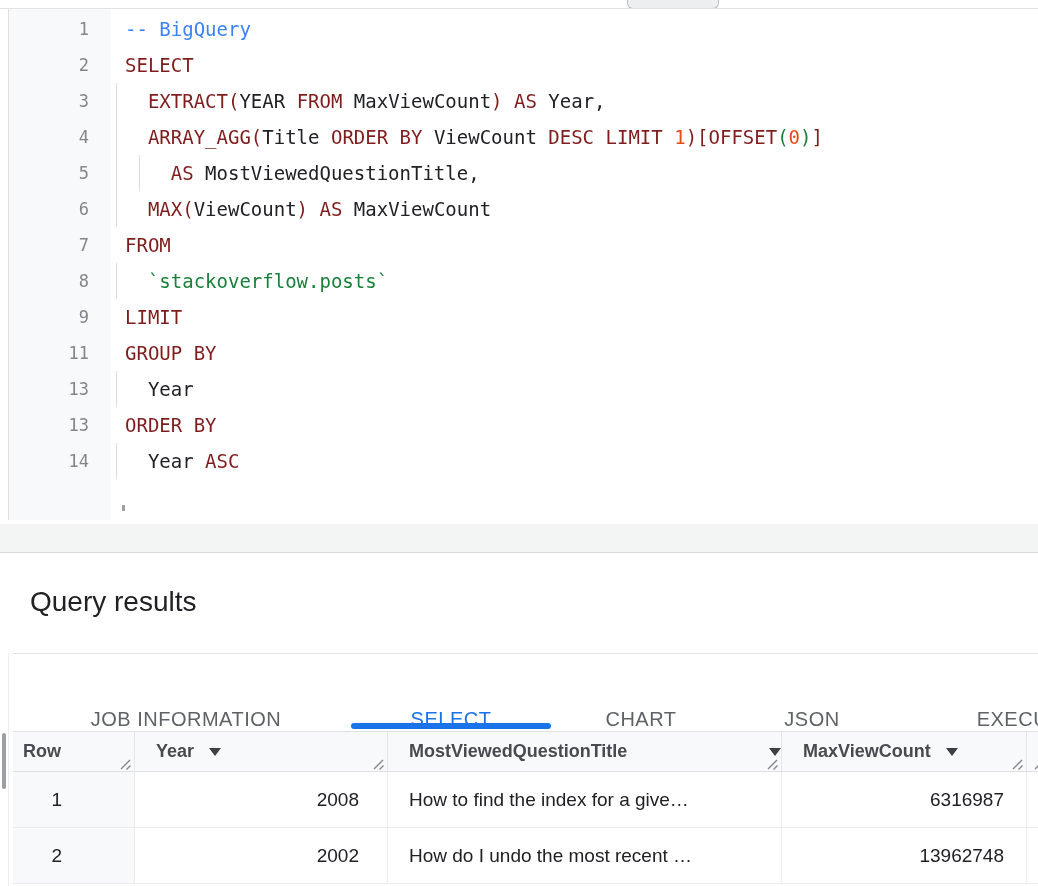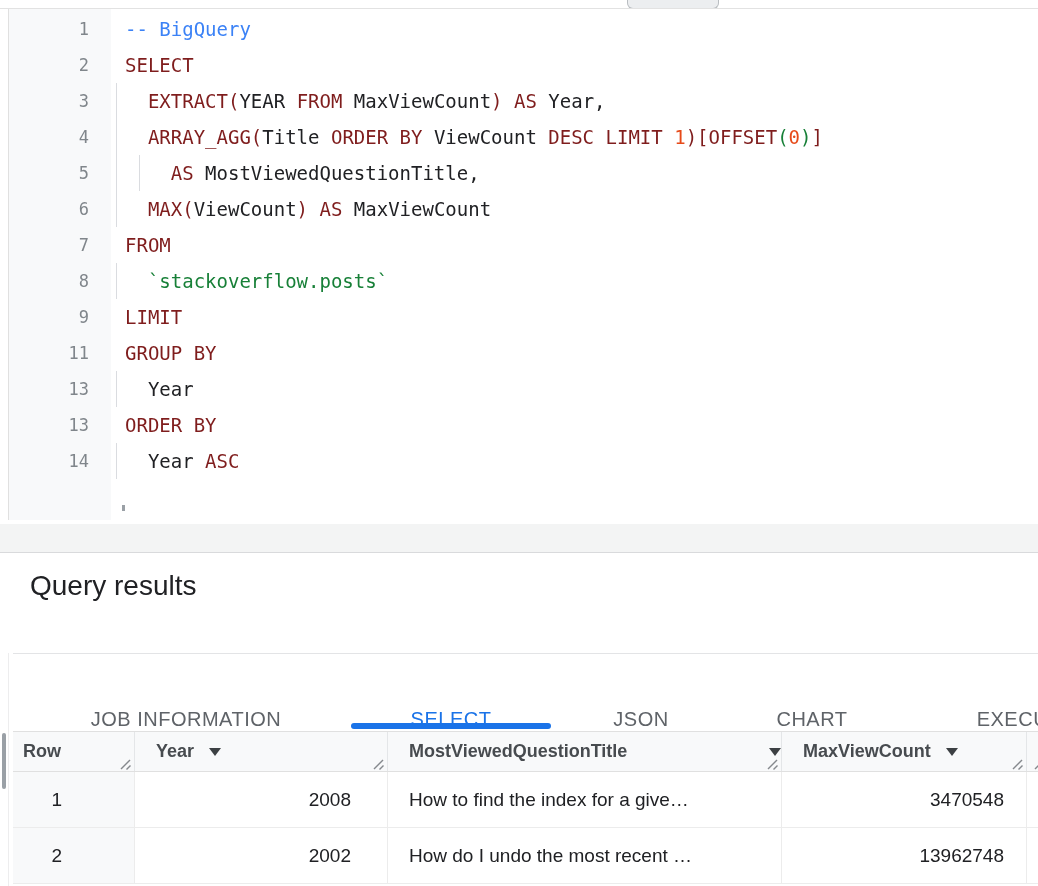--- a/index.html
+++ b/index.html
@@ -26,21 +26,21 @@
   .tk-grn{color:#188038;}
   .tk-op{color:#5f6368;}
   .tk-tbl{color:#188038;text-underline-offset:4px;cursor:pointer;}
   .cursor-stub{position:absolute;left:113px;top:496px;width:3px;height:6px;background:#9aa0a6;}
 
   
   .band{position:absolute;left:0;top:524px;width:1038px;height:28px;background:#f3f4f4;
         border-bottom:1px solid #d9dadc;}
 
   
-  .results-title{position:absolute;left:30px;top:570px;font-size:28px;color:#202124;font-weight:400;text-align:center;}
+  .results-title{position:absolute;left:30px;top:586px;font-size:28px;color:#202124;font-weight:400;text-align:center;}
   .tabs-bar{position:absolute;left:0;top:653px;width:1038px;height:78px;border-top:1px solid #e3e4e6;
             box-sizing:border-box;display:flex;align-items:flex-end;overflow:hidden;padding-left:8px;margin-left:13px;}
   .tab{position:relative;display:flex;align-items:center;justify-content:center;cursor:pointer;
        font-size:20px;font-weight:500;letter-spacing:.5px;color:#5f6368;flex:none;}
   .tab:nth-child(1){width:330px;}
   .tab:nth-child(2){width:200px;}
   .tab:nth-child(3){width:180px;}
   .tab:nth-child(4){width:162px;}
   .tab:nth-child(5){width:380px;}
   .tab.active{color:#1a73e8;}
@@ -58,21 +58,21 @@
   .th.c0{padding-left:10px;}
   .tr{display:flex;height:55px;border-bottom:1px solid #ececec;background:#fff;}
   .td{display:flex;align-items:center;box-sizing:border-box;border-right:1px solid #ececec;
       font-size:19px;color:#202124;flex:none;white-space:nowrap;overflow:hidden;}
   .c0{width:122px;}
   .c1{width:253px;}
   .c2{width:394px;justify-content:space-between;}
   .c3{width:245px;}
   .cstub{flex:1;border-right:none;}
   .td.c0{background:#f8f9fa;justify-content:flex-end;padding-right:72px;}
-  .td.c1{justify-content:flex-end;padding-right:36px;}
+  .td.c1{justify-content:flex-end;padding-right:28px;}
   .td.c2{justify-content:flex-start;padding-left:21px;}
   .td.c3{justify-content:flex-end;padding-right:22px;}
   .dd{width:0;height:0;border-left:6px solid transparent;border-right:6px solid transparent;
       border-top:8px solid #3c4043;margin-left:15px;cursor:pointer;flex:none;}
   .rz{position:absolute;right:2px;bottom:2px;width:14px;height:14px;cursor:col-resize;}
 </style>
 </head>
 <body>
 
 <div id="app">
@@ -144,24 +144,24 @@
 
   <div class="tabs-bar">
       <div class="tab">
         <span>JOB INFORMATION</span>
       </div>
       <div class="tab active">
         <span>SELECT</span>
         <i class="ind"></i>
       </div>
       <div class="tab">
+        <span>CHART</span>
+      </div>
+      <div class="tab">
         <span>JSON</span>
-      </div>
-      <div class="tab">
-        <span>CHART</span>
       </div>
       <div class="tab">
         <span>EXECUTION DETAILS</span>
       </div>
     </div>
 
   <div class="panel-track-line"></div>
   <div class="scroll-thumb"></div>
 
   <div class="rtable">
@@ -202,21 +202,21 @@
               <line x1="3" y1="12" x2="12" y2="3" stroke="#85898d" stroke-width="1.4"></line>
               <line x1="8.5" y1="12.5" x2="12.5" y2="8.5" stroke="#85898d" stroke-width="1.4"></line>
             </svg></div>
         </div>
       </div>
     <div>
         <div class="tr">
           <div class="td c0">1</div>
           <div class="td c1">2008</div>
           <div class="td c2">How to find the index for a give…</div>
-          <div class="td c3">3470548</div>
+          <div class="td c3">6316987</div>
           <div class="td cstub"></div>
         </div>
         <div class="tr">
           <div class="td c0">2</div>
           <div class="td c1">2002</div>
           <div class="td c2">How do I undo the most recent …</div>
           <div class="td c3">13962748</div>
           <div class="td cstub"></div>
         </div>
       </div>

